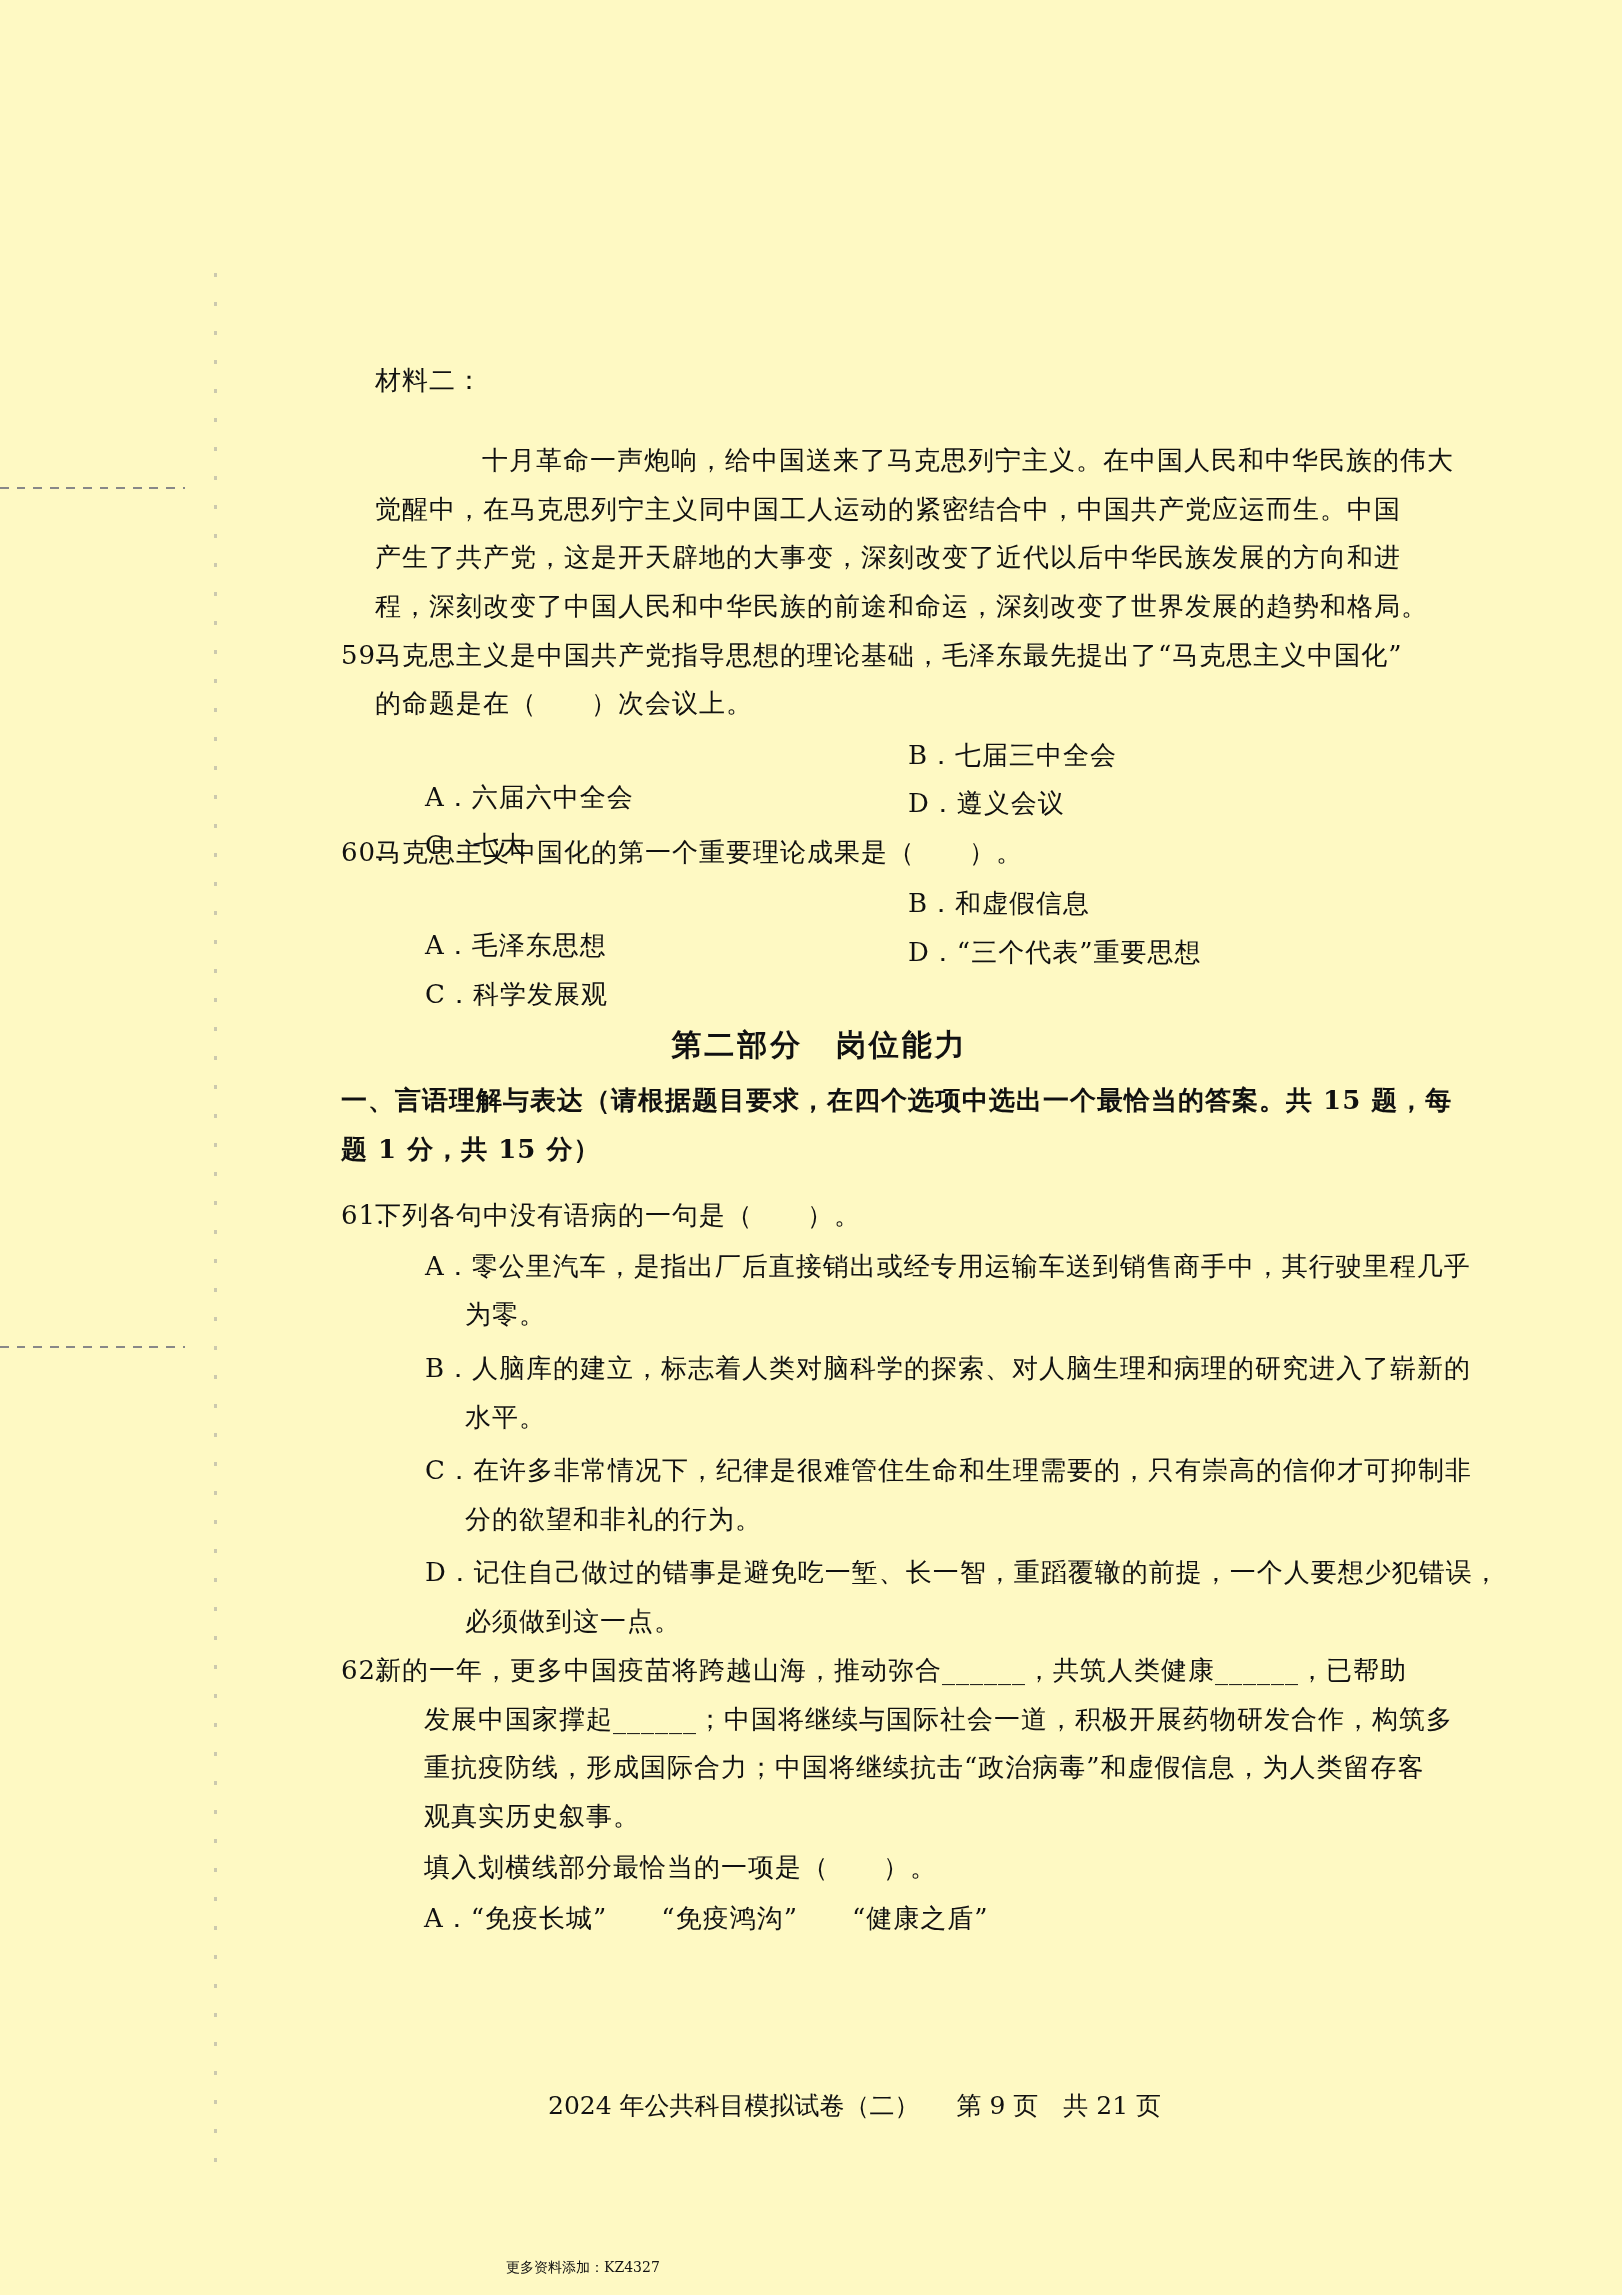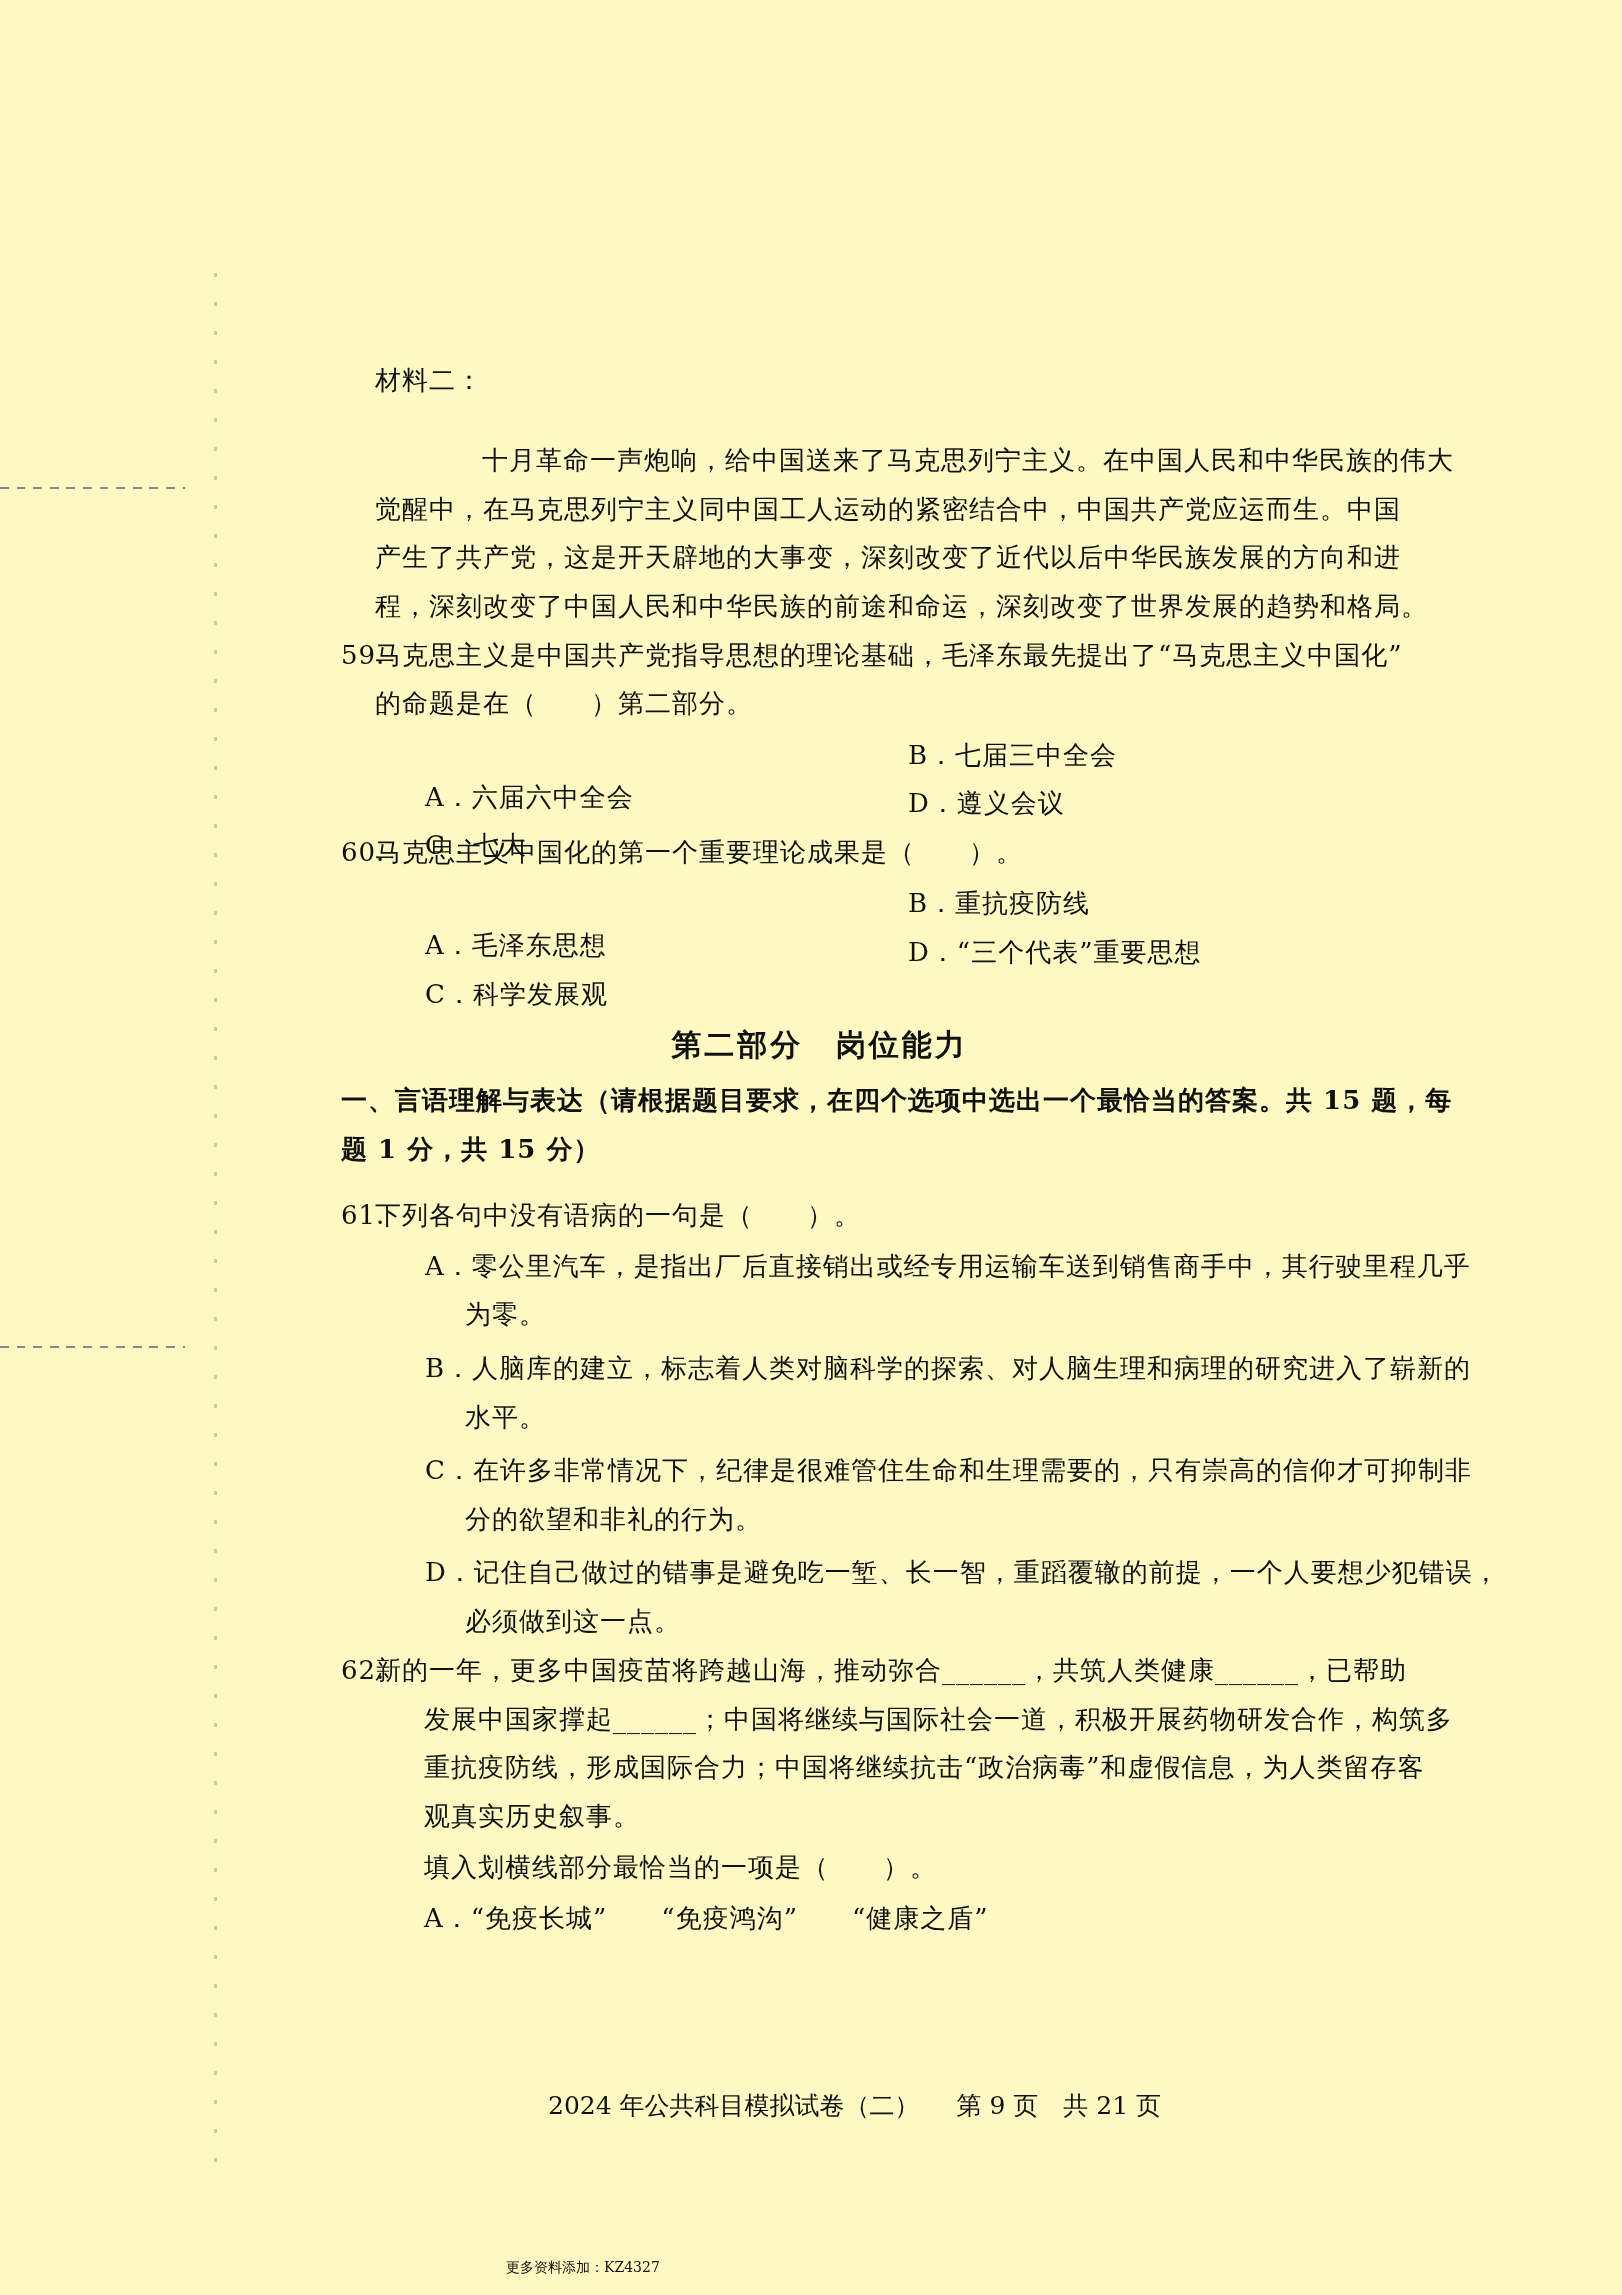--- a/index.html
+++ b/index.html
@@ -27,30 +27,30 @@
   <div class="cut-line" style="left:0;top:1346px;width:185px;"></div>
 
   <div class="line" style="left:375px;top:363px;">材料二：</div>
   <div class="line" style="left:482px;top:443px;">十月革命一声炮响，给中国送来了马克思列宁主义。在中国人民和中华民族的伟大</div>
   <div class="line" style="left:375px;top:492px;">觉醒中，在马克思列宁主义同中国工人运动的紧密结合中，中国共产党应运而生。中国</div>
   <div class="line" style="left:375px;top:540px;">产生了共产党，这是开天辟地的大事变，深刻改变了近代以后中华民族发展的方向和进</div>
   <div class="line" style="left:375px;top:589px;">程，深刻改变了中国人民和中华民族的前途和命运，深刻改变了世界发展的趋势和格局。</div>
 
   <div class="line" style="left:341px;top:638px;">59.</div>
   <div class="line" style="left:375px;top:638px;">马克思主义是中国共产党指导思想的理论基础，毛泽东最先提出了“马克思主义中国化”</div>
-  <div class="line" style="left:375px;top:686px;">的命题是在（　　）第二部分。</div>
+  <div class="line" style="left:375px;top:686px;">的命题是在（　　）次会议上。</div>
   <div class="line optA" style="top:738px;">A．六届六中全会</div>
   <div class="line optB" style="top:738px;">B．七届三中全会</div>
   <div class="line optA" style="top:786px;">C．七大</div>
   <div class="line optB" style="top:786px;">D．遵义会议</div>
 
   <div class="line" style="left:341px;top:835px;">60.</div>
   <div class="line" style="left:375px;top:835px;">马克思主义中国化的第一个重要理论成果是（　　）。</div>
   <div class="line optA" style="top:886px;">A．毛泽东思想</div>
-  <div class="line optB" style="top:886px;">B．重抗疫防线</div>
+  <div class="line optB" style="top:886px;">B．和虚假信息</div>
   <div class="line optA" style="top:935px;">C．科学发展观</div>
   <div class="line optB" style="top:935px;">D．“三个代表”重要思想</div>
 
   <div class="h2">第二部分　岗位能力</div>
   <div class="line bold" style="left:341px;top:1083px;">一、言语理解与表达（请根据题目要求，在四个选项中选出一个最恰当的答案。共 15 题，每</div>
   <div class="line bold" style="left:341px;top:1132px;">题 1 分，共 15 分）</div>
 
   <div class="line" style="left:341px;top:1198px;">61.</div>
   <div class="line" style="left:375px;top:1198px;">下列各句中没有语病的一句是（　　）。</div>
   <div class="line" style="left:425px;top:1249px;">A．零公里汽车，是指出厂后直接销出或经专用运输车送到销售商手中，其行驶里程几乎</div>

